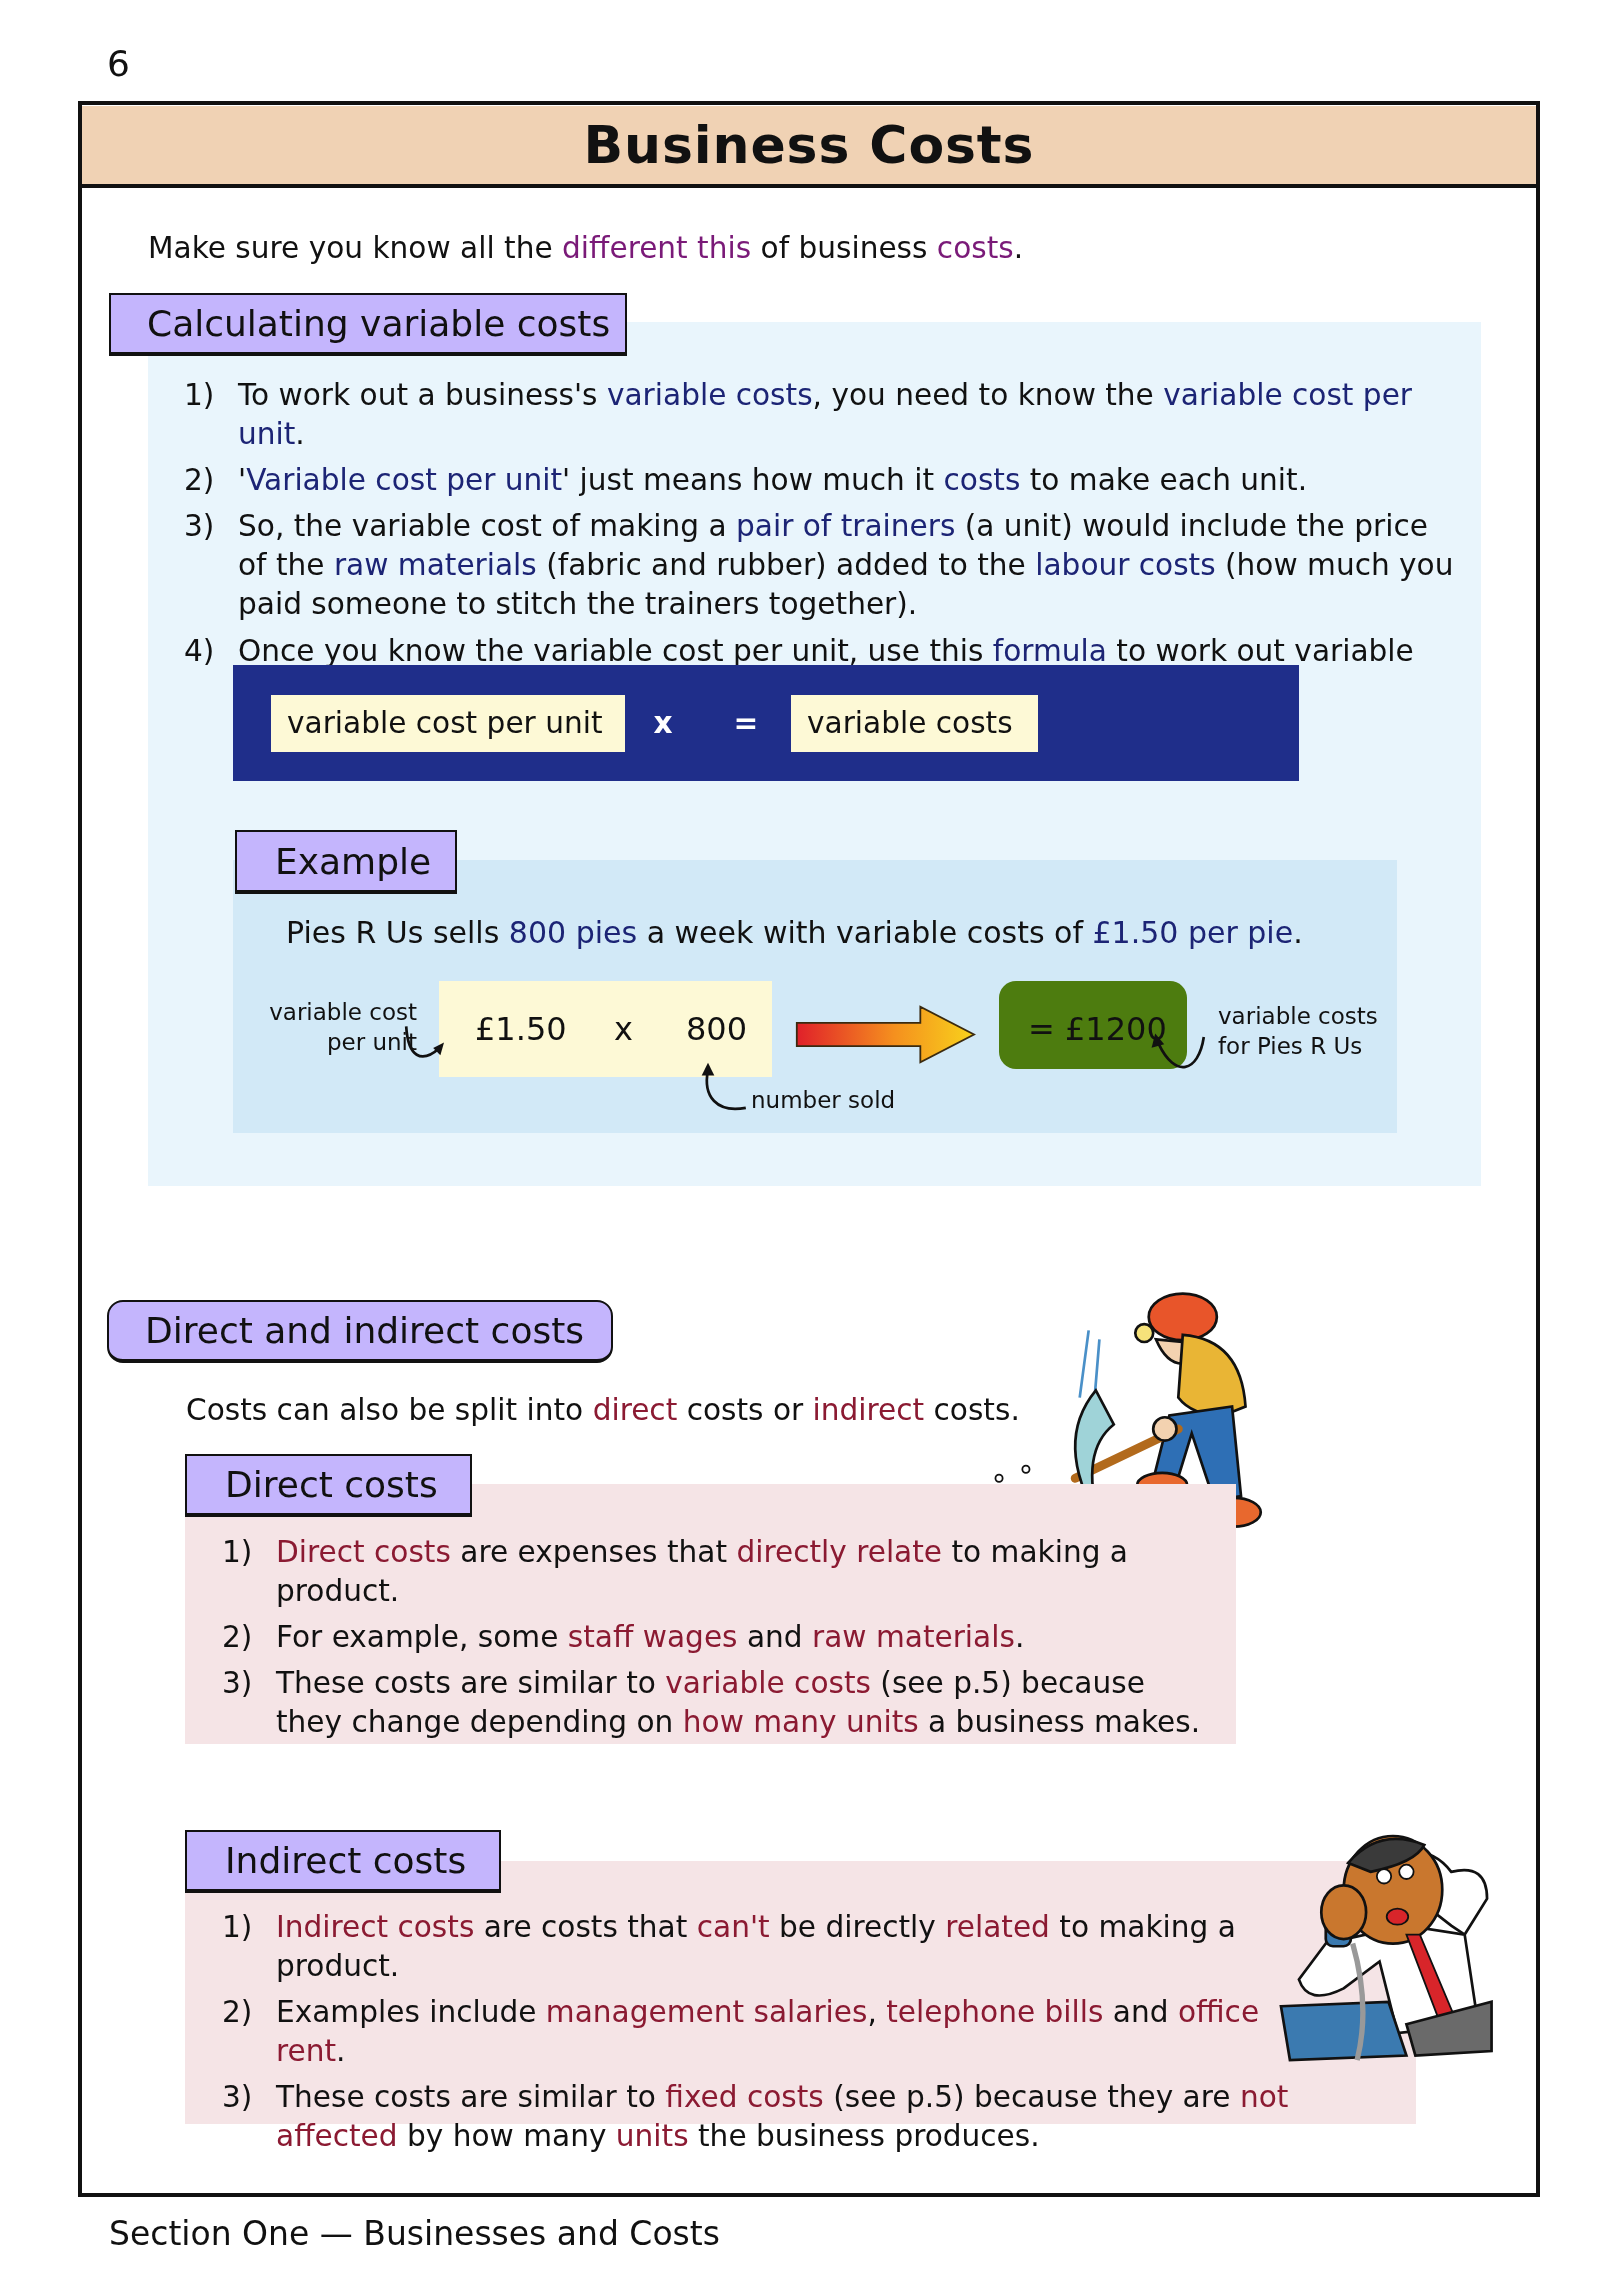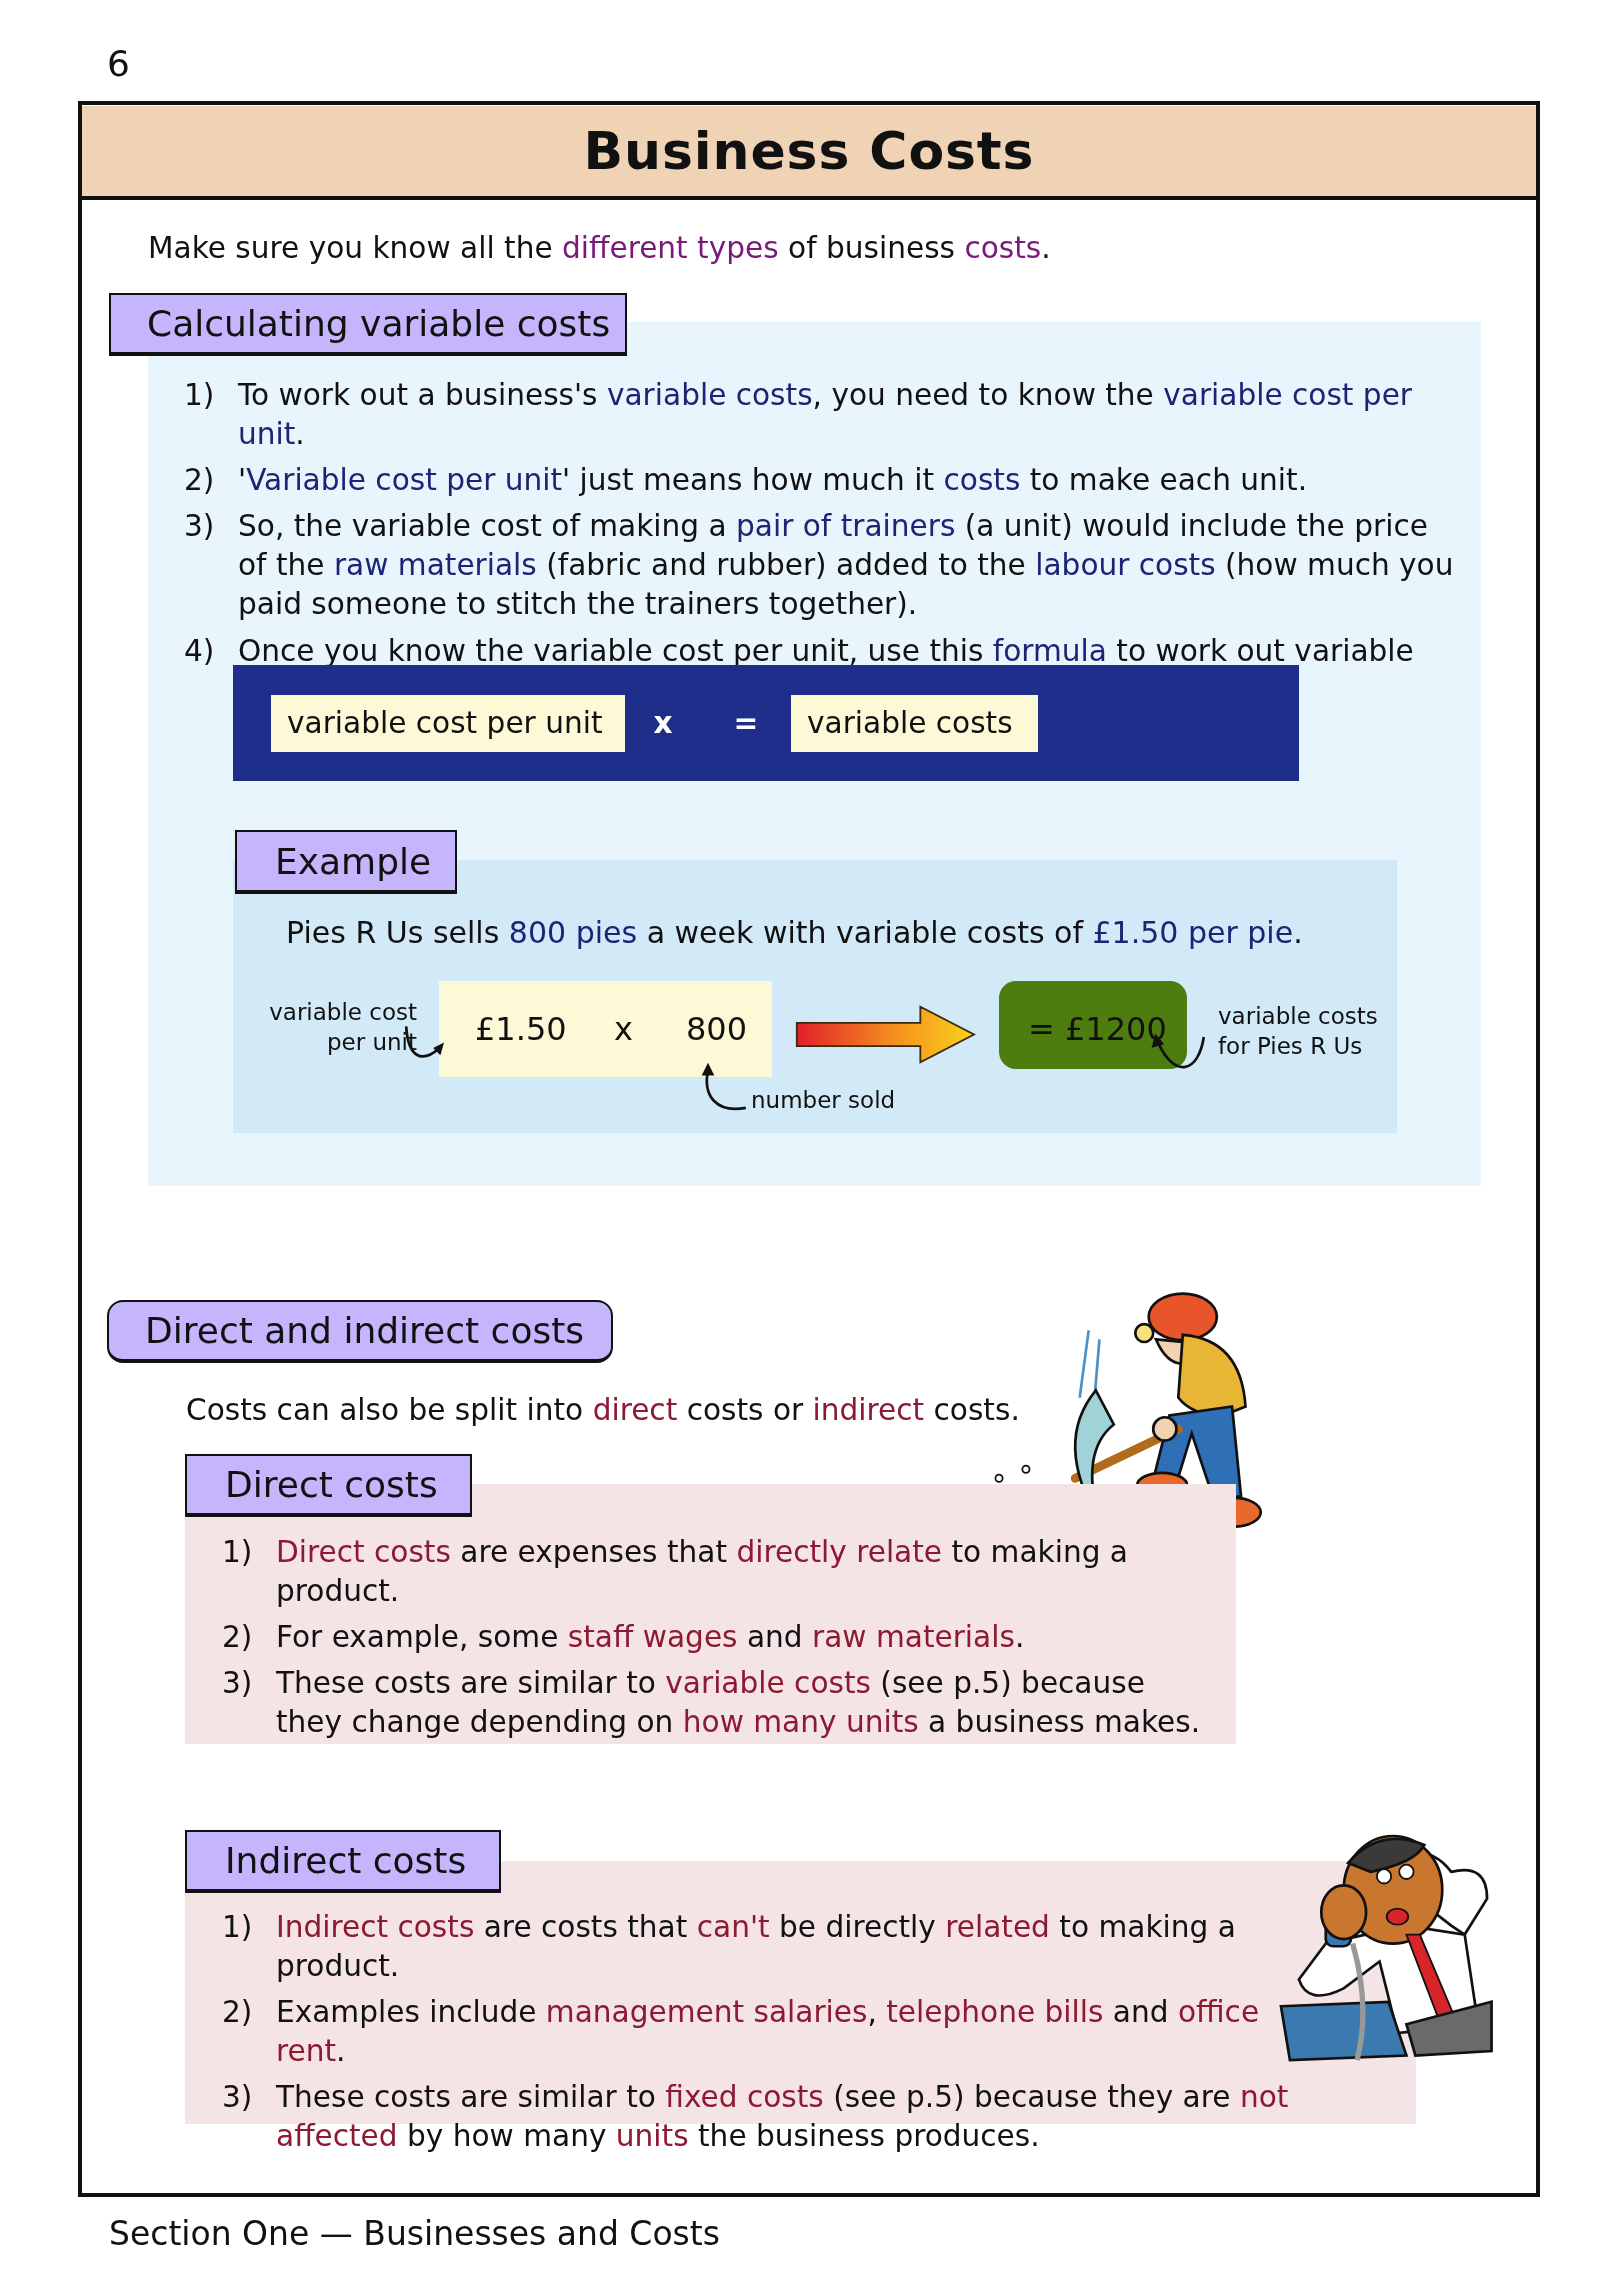--- a/index.html
+++ b/index.html
@@ -4,21 +4,21 @@
 <style>
   html, body { margin:0; padding:0; }
   body {
     width:1620px; height:2293px; position:relative; background:#ffffff;
     font-family:"DejaVu Sans", "Liberation Sans", sans-serif; color:#111;
     overflow:hidden;
   }
   .abs { position:absolute; }
   .page-num { left:107px; top:43px; font-size:36px; }
   .frame { left:78px; top:101px; width:1462px; height:2096px; border:4.5px solid #111; box-sizing:border-box; }
-  .header { left:82px; top:106px; width:1454px; height:94px; background:#f0d2b4; border-bottom:4.5px solid #111; box-sizing:border-box;
+  .header { left:82px; top:106px; width:1454px; height:82px; background:#f0d2b4; border-bottom:4.5px solid #111; box-sizing:border-box;
     display:flex; align-items:center; justify-content:center; }
   .header h1 { margin:0; font-size:52px; font-weight:bold; letter-spacing:0.9px; }
   .intro { left:148px; top:231px; font-size:29.6px; }
   .hl-purple { color:#7a1a78; }
   .hl-navy { color:#1c2475; }
   .hl-red { color:#8b1a32;text-align:center; }
 
   .label-box { background:#c4b5fd; border:2.7px solid #111; border-bottom-width:4.5px; box-sizing:border-box;
     display:flex; align-items:center; font-size:36px; padding-left:36px; }
 
@@ -46,21 +46,21 @@
 <body>
 
 <div class="abs page-num">6</div>
 
 <div class="abs frame"></div>
 
 <div class="abs header">
   <h1>Business Costs</h1>
 </div>
 
-<div class="abs intro"><span>Make sure you know all the </span><span class="hl-purple">different types</span><span> of business </span><span class="hl-purple">costs</span><span>.</span></div>
+<div class="abs intro"><span>Make sure you know all the </span><span class="hl-purple">different this</span><span> of business </span><span class="hl-purple">costs</span><span>.</span></div>
 
 <div class="abs panel-sky"></div>
 <div class="abs label-box" style="left:109px;top:293px;width:518px;height:63px;">
   <span>Calculating variable costs</span>
 </div>
 
 <div class="abs list" style="left:184px;top:376px;width:1281px;">
     <div class="item">
       <span class="num">1)</span>
       <span class="txt"><span>To work out a business's </span><span class="hl-navy">variable costs</span><span>, you need to know the </span><span class="hl-navy">variable cost per unit</span><span>.</span></span>

